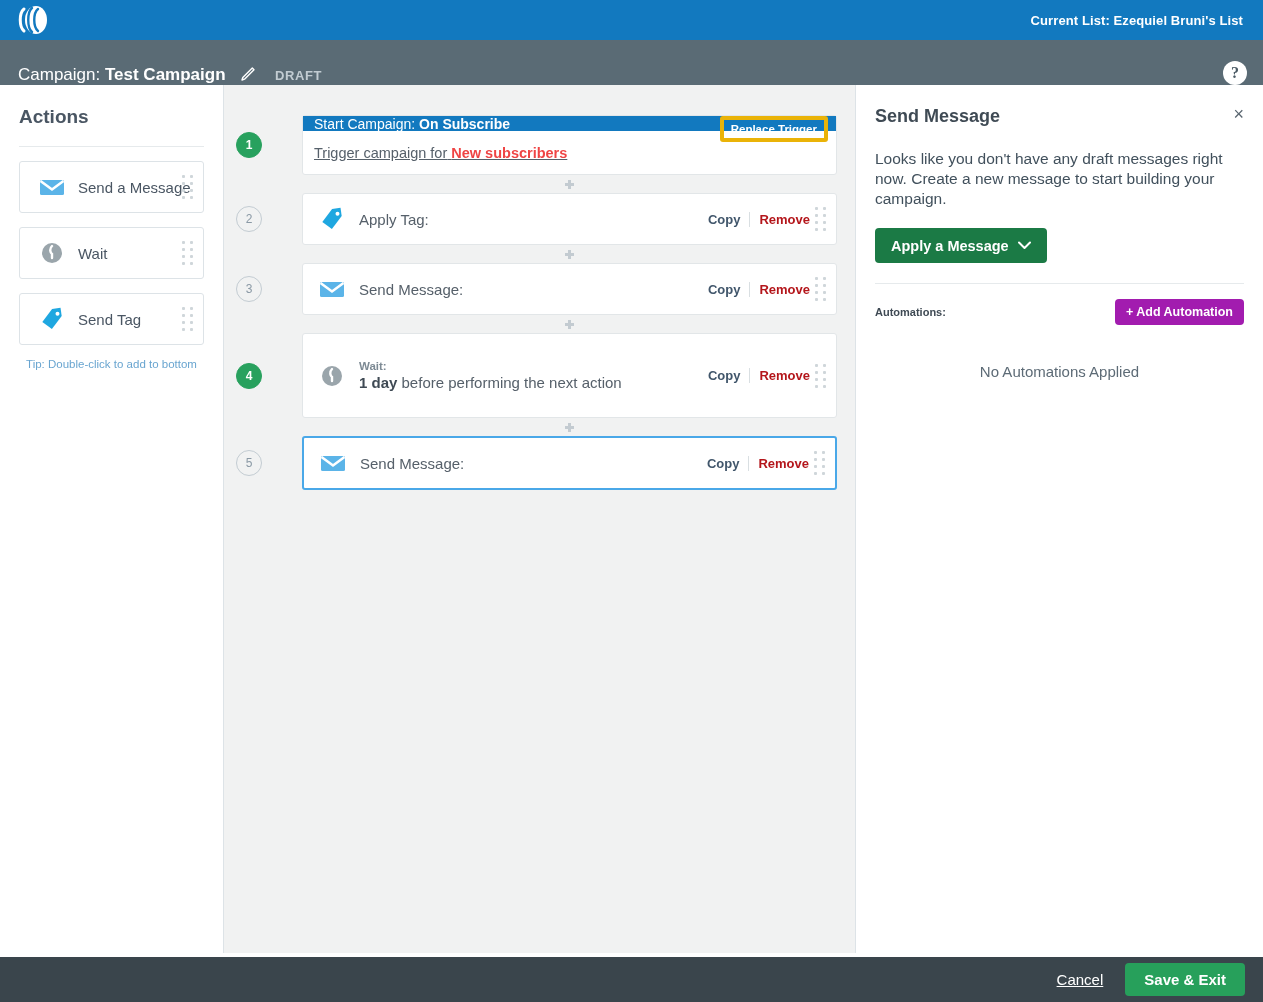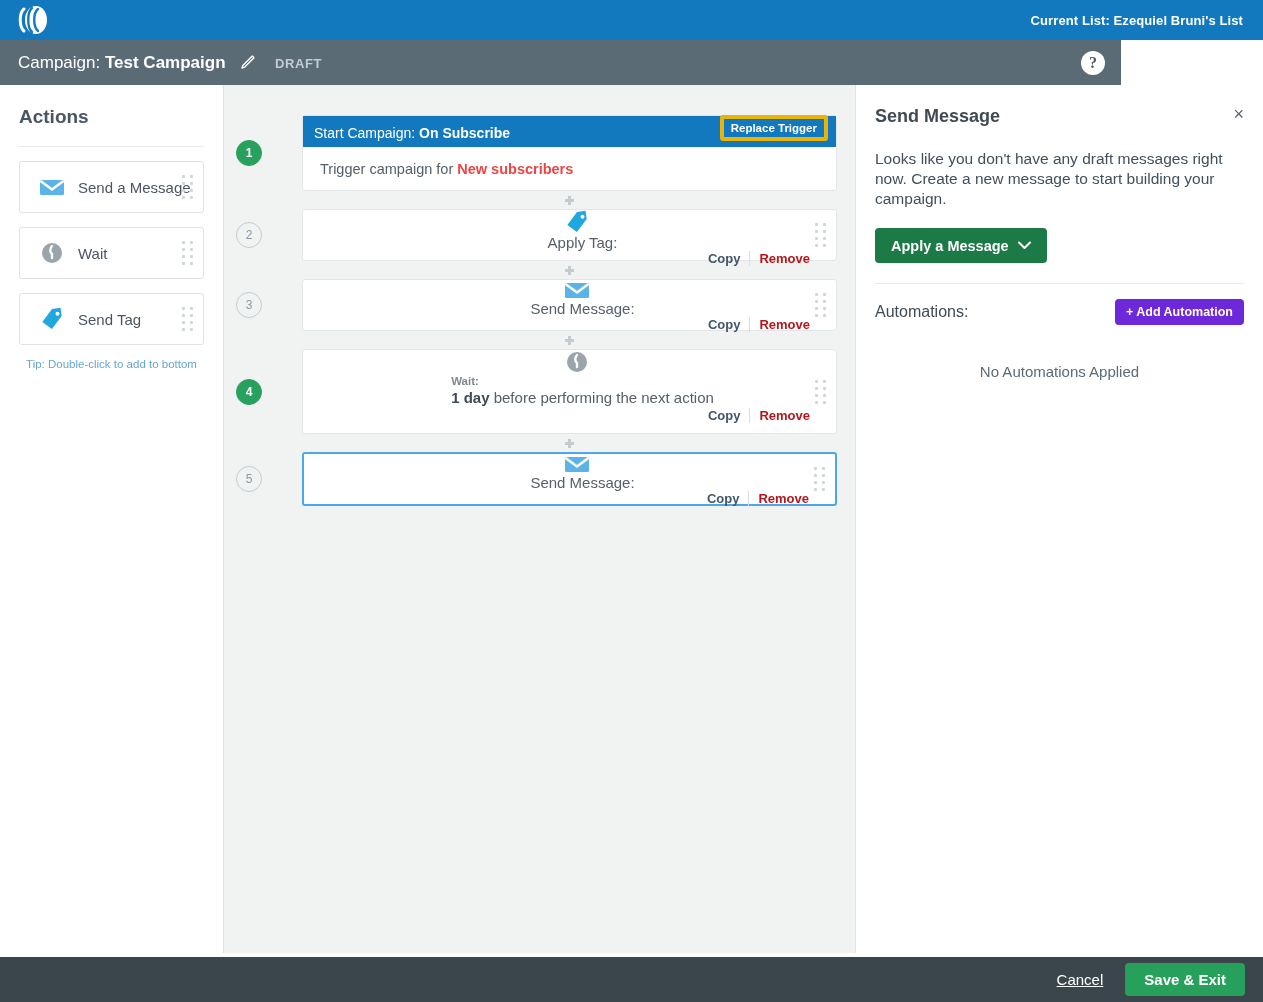--- a/index.html
+++ b/index.html
@@ -21,23 +21,23 @@
     display: flex; align-items: center; justify-content: space-between;
   }
   .logo-wrap { margin-left: 16px; width: 36px; height: 32px; display: flex; align-items: center; }
   .current-list {
     margin-right: 20px; color: #ffffff; font-size: 13px; font-weight: bold;
     letter-spacing: .1px;
   }
 
   
   .campaignbar {
-    position: absolute; top: 40px; left: 0; width: 1121px; height: 45px;
+    position: absolute; top: 40px; left: 0; width: 1263px; height: 45px;
     background: #5a6b75;
-    display: flex; align-items: center; gap: 8px;
+    display: flex; align-items: flex-end; gap: 8px;
   }
   .campaign-title {
     margin-left: 18px; color: #ffffff; font-size: 17px; font-weight: normal;
     white-space: nowrap;
   }
   .campaign-title b { font-weight: bold; }
   .pencil-icon {
     margin-left: 10px; width: 16px; height: 16px; display: inline-block;
     position: relative; top: 2px;
   }
@@ -103,38 +103,38 @@
   .badge.done { background: #28a15e; color: #ffffff; border: 1px solid #28a15e; }
   .badge.todo { background: #f1f2f2; color: #8a99a5; border: 1px solid #c3ccd2; font-weight: normal; }
 
   .card {
     background: #ffffff; border: 1px solid #e2e6e8; border-radius: 3px;
     position: relative;
   }
   .card.selected { border: 2px solid #4aa8e8; }
 
   .trigger-head {
-    background: #1279bf; color: #fff; height: 31px;
-    display: flex; align-items: flex-end; padding: 0 8px 6px 11px;
+    background: #1279bf; color: #fff; height: 15px;
+    display: flex; align-items: flex-start; padding: 0 8px 0 11px;
   }
   .trigger-head .t-label { font-size: 14px; }
   .trigger-head .t-label b { font-weight: bold; }
   .replace-trigger {
     margin-left: auto; border: 4px solid #eab308; border-radius: 3px;
     color: #ffffff; font-size: 11.5px; font-weight: bold;
     padding: 3px 7px; cursor: pointer; background: transparent;
     font-family: "Liberation Sans", sans-serif;
   }
   .trigger-body {
-    height: 43px; display: flex; align-items: center; padding-left: 17px;
-    font-size: 14.5px; color: #56606a;
+    height: 43px; display: flex; align-items: center; padding-left: 11px;
+    font-size: 14.5px; color: #56606a; text-decoration: underline;
   }
   .trigger-body b { font-weight: bold; color: #ef4444; }
 
-  .row-card { height: 50px; display: flex; align-items: center; padding: 0 0 0 14px; flex-direction: column; }
+  .row-card { height: 50px; display: flex; align-items: center; padding: 0 0 0 14px; }
   .row-card.tall { height: 83px; }
   .row-icon { width: 30px; display: flex; align-items: center; justify-content: center; }
   .row-label { margin-left: 12px; font-size: 15px; color: #56606a; }
   .wait-stack { margin-left: 12px; display: flex; flex-direction: column; justify-content: center; }
   .wait-top { font-size: 11.5px; color: #7d8a94; font-weight: bold; line-height: 14px; }
   .wait-main { font-size: 15px; color: #56606a; line-height: 20px; }
   .wait-main b { font-weight: bold; color: #3f4a54; }
 
   .row-actions { margin-left: auto; margin-right: 26px; display: flex; align-items: center; }
   .copy-link { color: #41566b; font-size: 13px; font-weight: bold; cursor: pointer; }
@@ -169,23 +169,23 @@
   .create-msg-btn {
     margin-top: 19px; background: #1b7a45; color: #ffffff;
     border: none; border-radius: 4px; height: 35px; padding: 0 16px;
     font-size: 14.5px; font-weight: bold; cursor: pointer;
     display: inline-flex; align-items: center; gap: 9px;
     font-family: "Liberation Sans", sans-serif;
   }
   .chev { font-size: 12px; font-weight: bold; }
   .insp-divider { margin-top: 20px; border-top: 1px solid #e6eaec; }
   .autom-row { margin-top: 15px; display: flex; align-items: center; }
-  .autom-label { font-size: 16px; font-weight: normal; color: #3f4a54; }
+  .autom-label { font-size: 11px; font-weight: bold; color: #3f4a54; }
   .add-autom-btn {
-    margin-left: auto; background: #6d28d9; color: #ffffff; border: none;
+    margin-left: auto; background: #a21caf; color: #ffffff; border: none;
     border-radius: 4px; height: 26px; padding: 0 11px;
     font-size: 12.5px; font-weight: bold; cursor: pointer;
     font-family: "Liberation Sans", sans-serif;
   }
   .no-autom { margin-top: 38px; text-align: center; font-size: 15px; color: #5d6b76; }
 
   
   .footer {
     position: absolute; left: 0; bottom: 0; width: 1263px; height: 45px;
     background: #3a454c; display: flex; align-items: center; justify-content: flex-end;

